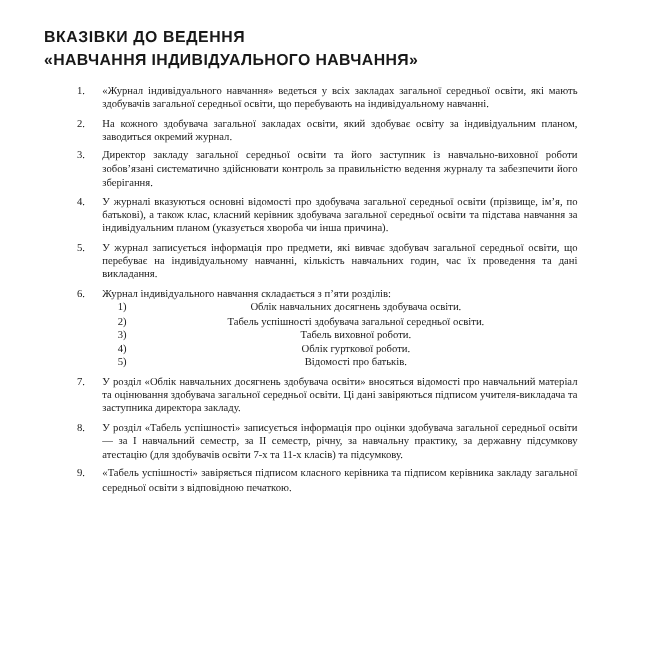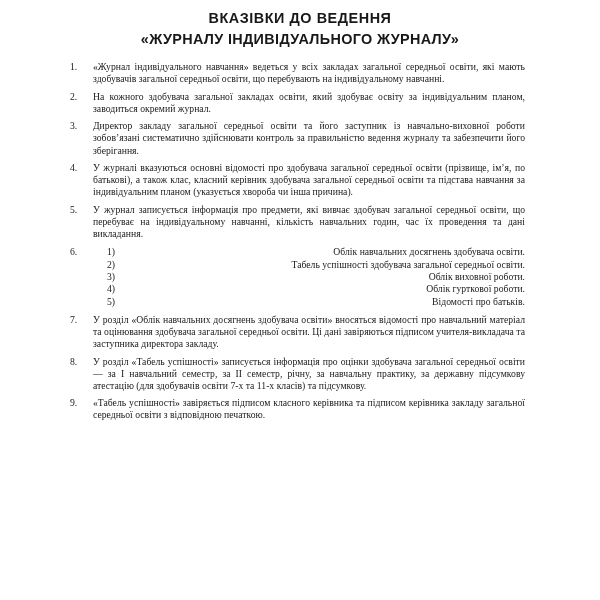--- a/index.html
+++ b/index.html
@@ -21,22 +21,22 @@
     width: 600px;
     height: 600px;
     box-sizing: border-box;
     padding: 0;
     background: #ffffff;
     position: relative;
   }
 
   
   .title-block {
-    text-align: center;
-    padding-top: 8px;
+    text-align: left;
+    padding-top: 24px;
     padding-left: 40px;
     padding-right: 40px;
   }
   .title-line {
     font-family: "Liberation Sans", "DejaVu Sans", sans-serif;
     font-weight: bold;
     font-size: 14.4px;
     letter-spacing: 0.55px;
     line-height: 21px;
     color: #181818;
@@ -87,35 +87,35 @@
     font-size: 9.7px;
     line-height: 12.4px;
   }
   .subitem-num {
     flex: 0 0 auto;
     width: 15px;
     white-space: nowrap;
   }
   .subitem-text {
     flex: 1 1 auto;
-    text-align: right;
+    text-align: center;
     font-family: Liberation Serif, serif;
   }
 
   
   .item.two-digit .item-num { width: 23px; }
 </style>
 </head>
 <body>
 
 <div class="page">
 
   <div class="title-block">
     <div class="title-line">ВКАЗІВКИ ДО ВЕДЕННЯ</div>
-    <div class="title-line second">«ЖУРНАЛУ ІНДИВІДУАЛЬНОГО ЖУРНАЛУ»</div>
+    <div class="title-line second">«НАВЧАННЯ ІНДИВІДУАЛЬНОГО НАВЧАННЯ»</div>
   </div>
 
   <div class="doc-body" id="doc-body">
       <div class="item">
         <div class="item-num">1.</div>
         <div class="item-text"><span>«Журнал індивідуального навчання» ведеться у всіх закладах загальної середньої освіти, які мають здобувачів загальної середньої освіти, що перебувають на індивідуальному навчанні.</span></div>
       </div>
       <div class="item">
         <div class="item-num">2.</div>
         <div class="item-text"><span>На кожного здобувача загальної закладах освіти, який здобуває освіту за індивідуальним планом, заводиться окремий журнал.</span></div>
@@ -127,32 +127,32 @@
       <div class="item">
         <div class="item-num">4.</div>
         <div class="item-text"><span>У журналі вказуються основні відомості про здобувача загальної середньої освіти (прізвище, ім’я, по батькові), а також клас, класний керівник здобувача загальної середньої освіти та підстава навчання за індивідуальним планом (указується хвороба чи інша причина).</span></div>
       </div>
       <div class="item">
         <div class="item-num">5.</div>
         <div class="item-text"><span>У журнал записується інформація про предмети, які вивчає здобувач загальної середньої освіти, що перебуває на індивідуальному навчанні, кількість навчальних годин, час їх проведення та дані викладання.</span></div>
       </div>
       <div class="item">
         <div class="item-num">6.</div>
-        <div class="item-text"><div class="sublist">
+        <div class="item-text"><span>Журнал індивідуального навчання складається з п’яти розділів:</span><div class="sublist">
             <div class="subitem">
               <span class="subitem-num">1)</span>
               <span class="subitem-text">Облік навчальних досягнень здобувача освіти.</span>
             </div>
             <div class="subitem">
               <span class="subitem-num">2)</span>
               <span class="subitem-text">Табель успішності здобувача загальної середньої освіти.</span>
             </div>
             <div class="subitem">
               <span class="subitem-num">3)</span>
-              <span class="subitem-text">Облік виховної роботи.</span>
+              <span class="subitem-text">Табель виховної роботи.</span>
             </div>
             <div class="subitem">
               <span class="subitem-num">4)</span>
               <span class="subitem-text">Облік гурткової роботи.</span>
             </div>
             <div class="subitem">
               <span class="subitem-num">5)</span>
               <span class="subitem-text">Відомості про батьків.</span>
             </div>
           </div></div>

